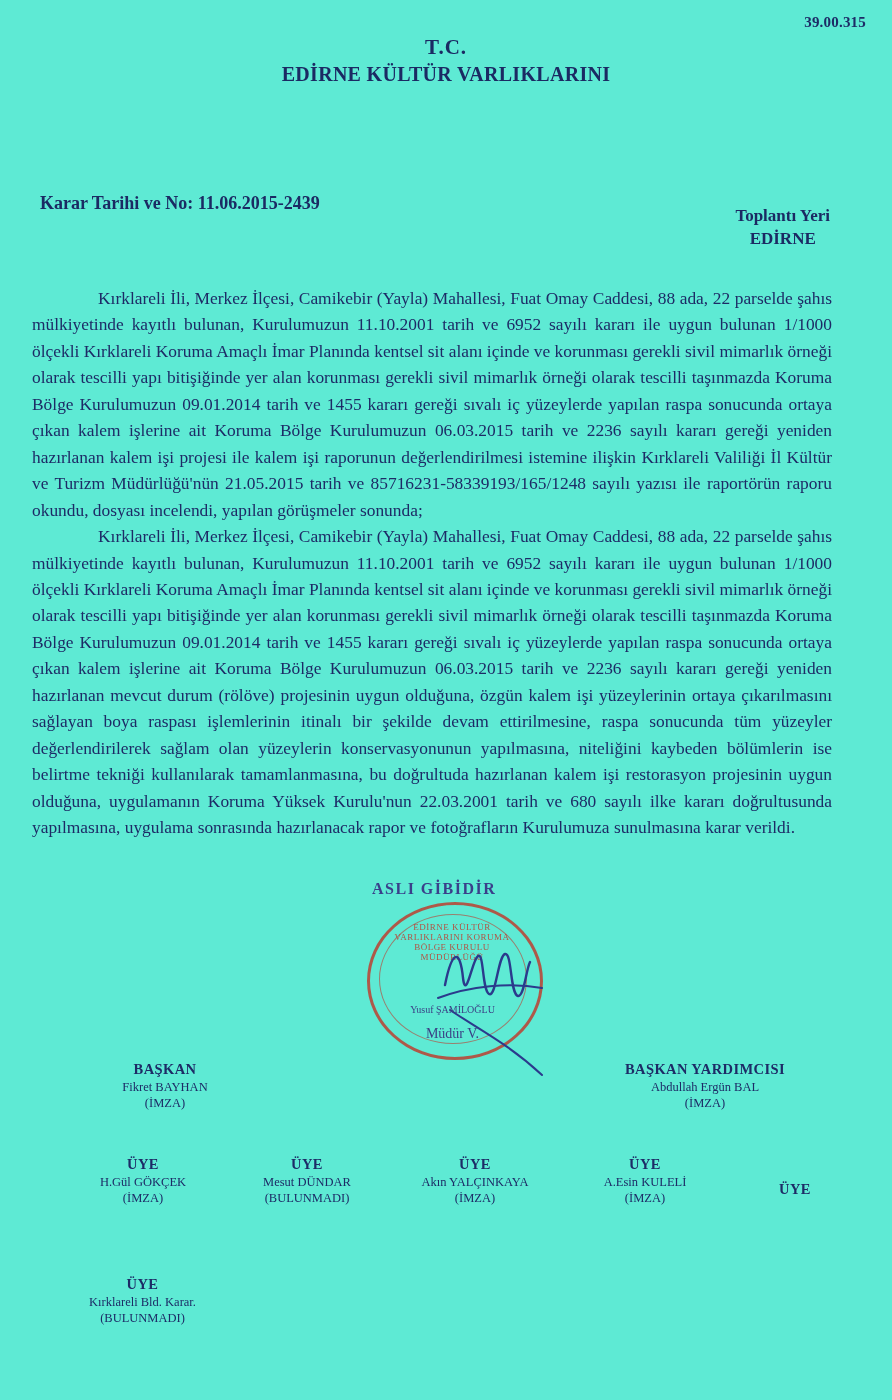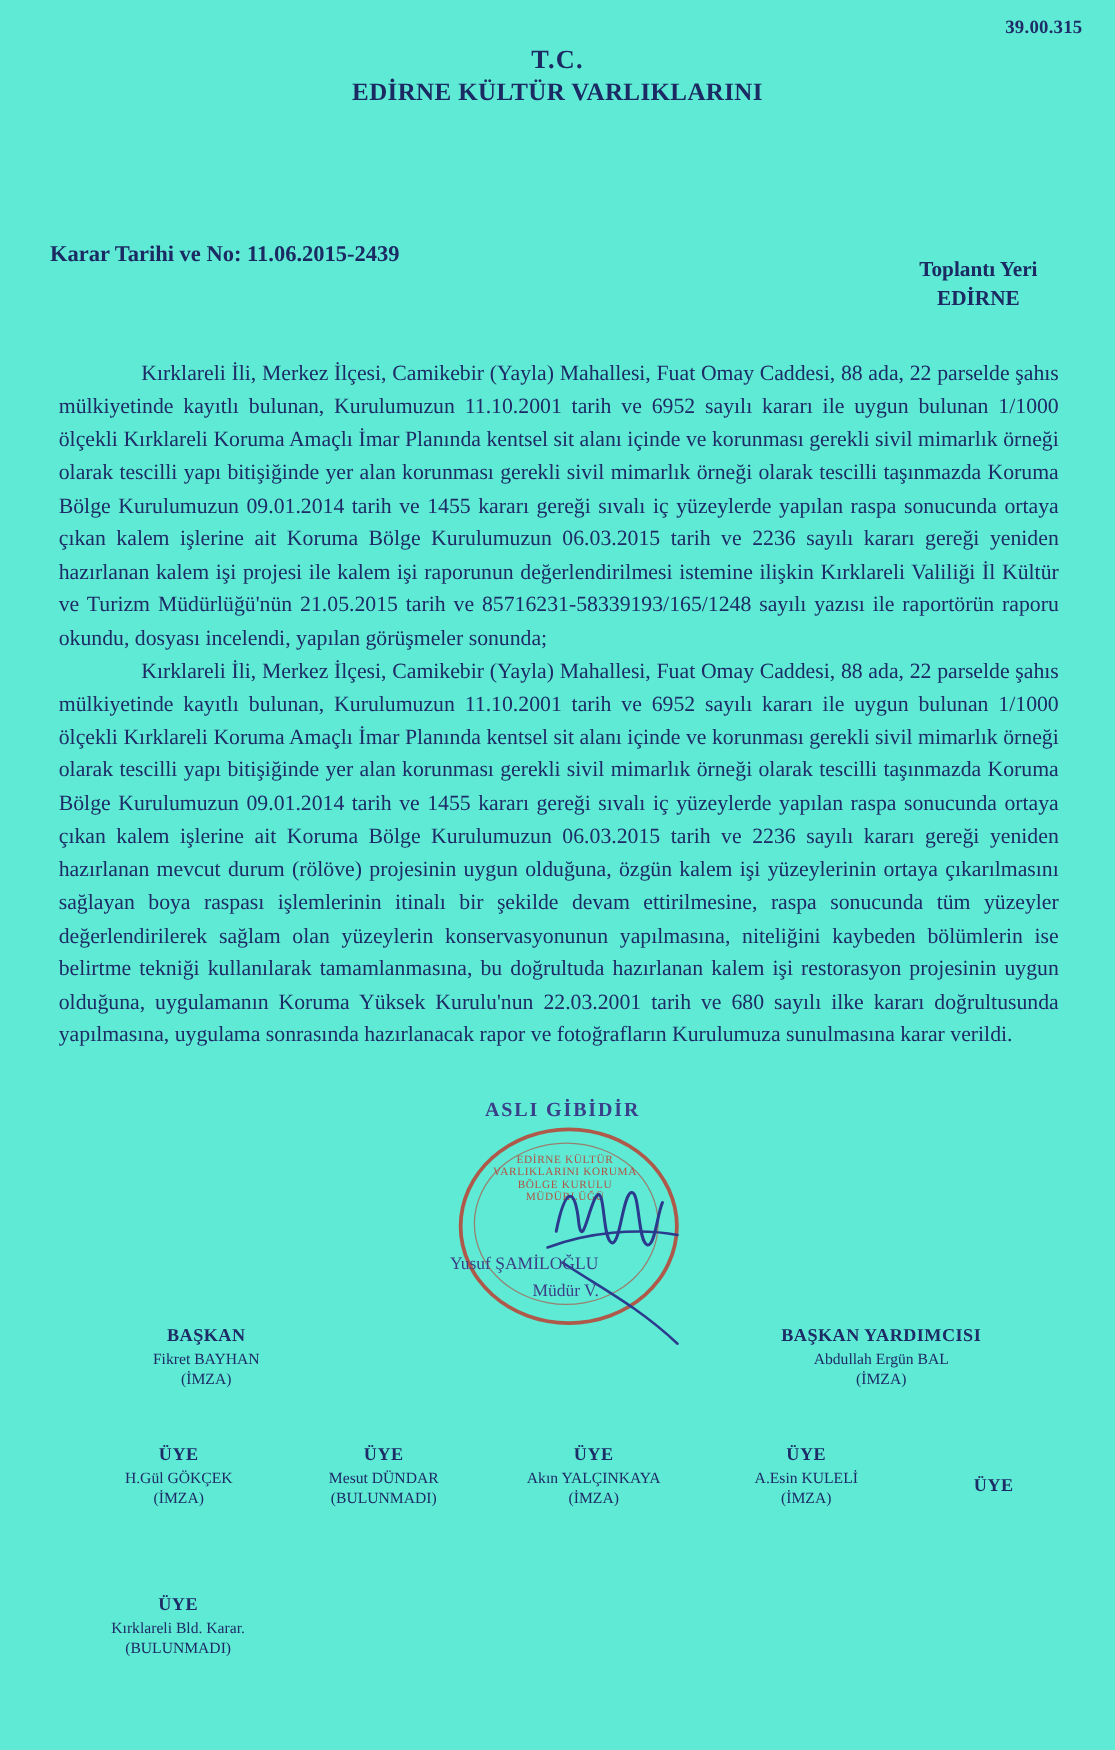--- a/index.html
+++ b/index.html
@@ -88,21 +88,21 @@
     text-align: center;
     font-size: 17px;
     font-weight: bold;
     line-height: 1.35;
   }
 
   
   .body-text {
     position: absolute;
     top: 285px;
-    left: 47px;
+    left: 32px;
     width: 800px;
     font-size: 17.4px;
     line-height: 1.52;
     text-align: justify;
     color: #1d2b66;
   }
   .body-text p {
     margin: 0;
     text-indent: 66px;
   }
@@ -111,21 +111,21 @@
   .stamp-zone {
     position: absolute;
     top: 880px;
     left: 360px;
     width: 230px;
     height: 200px;
   }
   .asli-gibidir {
     position: absolute;
     top: 0px;
-    left: 28px;
+    left: 12px;
     font-size: 16px;
     font-weight: bold;
     letter-spacing: 1.5px;
     color: #3a3f8a;
   }
   .stamp-circle {
     position: absolute;
     top: 22px;
     left: 7px;
     width: 170px;
@@ -153,21 +153,22 @@
     font-size: 9px;
     color: #c0392b;
     letter-spacing: 0.5px;
     opacity: 0.85;
   }
   .stamp-name {
     position: absolute;
     top: 124px;
     left: 0px;
     width: 185px;
-    font-size: 14px;
+    text-align: center;
+    font-size: 10px;
     color: #3b3f85;
   }
   .stamp-title {
     position: absolute;
     top: 146px;
     left: 0px;
     width: 185px;
     text-align: center;
     font-size: 14px;
     color: #3b3f85;

